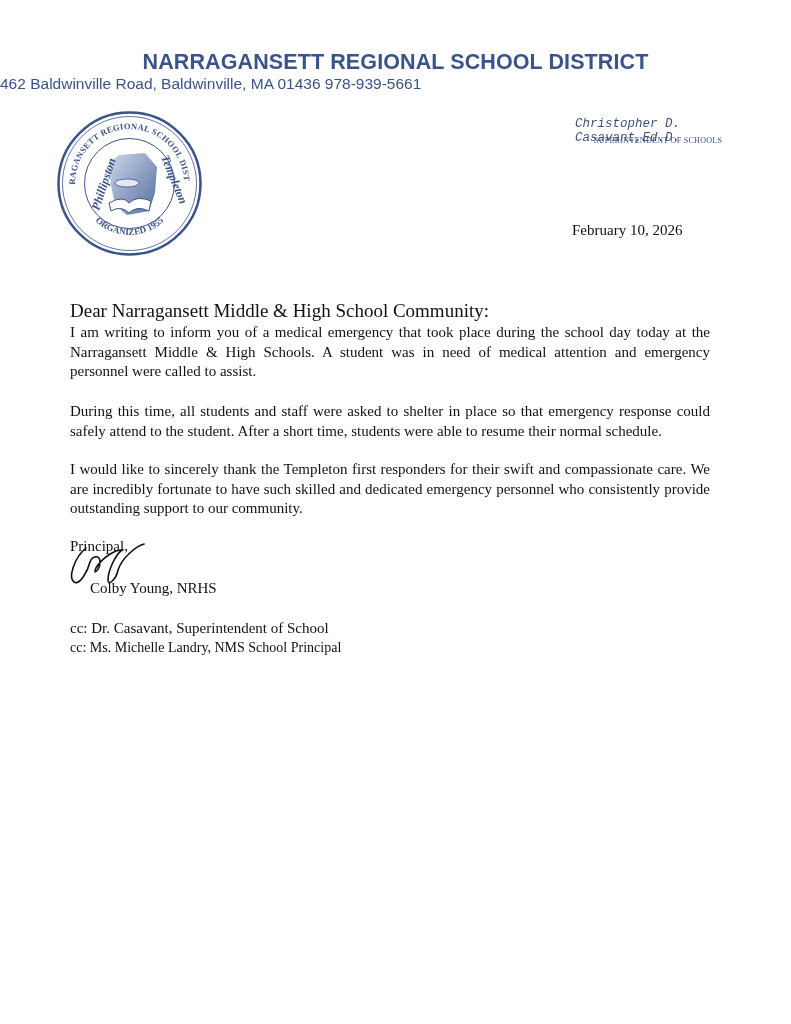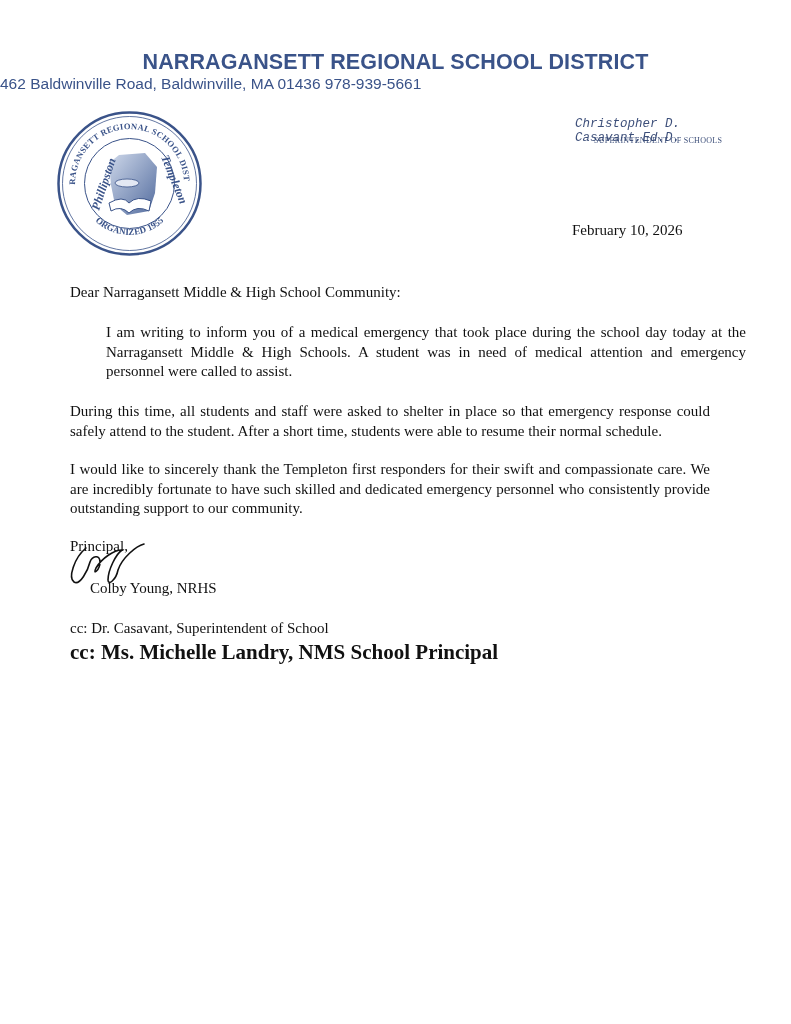--- a/index.html
+++ b/index.html
@@ -4,30 +4,30 @@
   <style>
     html, body { margin: 0; padding: 0; background: #ffffff; }
     body { width: 791px; height: 1024px; position: relative; overflow: hidden; font-family: "Liberation Serif", serif; color: #111; }
     .abs { position: absolute; }
     .district { left: 0; width: 791px; top: 50px; text-align: center; font-family: "Liberation Sans", sans-serif; font-weight: bold; font-size: 21.5px; color: #3a5389; letter-spacing: 0.1px; }
     .address { left: 0; width: 791px; top: 75px; font-family: "Liberation Sans", sans-serif; font-size: 15.5px; color: #3a5389; }
     .seal { left: 57px; top: 111px; width: 145px; height: 145px; }
     .supt-name { left: 575px; top: 117px; font-family: Liberation Mono, monospace; font-style: italic; font-size: 12.5px; color: #3d4f7a; }
     .supt-title { left: 594px; top: 136px; font-family: "Liberation Serif", serif; font-size: 8px; color: #3d4f7a; letter-spacing: 0.3px; }
     .date { left: 572px; top: 222px; font-size: 15px; }
-    .salutation { left: 70px; top: 284px; font-size: 15px; }
+    .salutation { left: 70px; top: 300px; font-size: 19px; }
     .para { left: 70px; width: 640px; font-size: 15px; line-height: 19.5px; text-align: justify; margin: 0; }
-    .p1 { top: 323px; margin-left: 36px; }
+    .p1 { top: 323px; }
     .p2 { top: 402px; }
     .p3 { top: 460px; }
     .closing { left: 70px; top: 538px; font-size: 15px; }
     .signature { left: 66px; top: 540px; width: 82px; height: 46px; }
     .signer { left: 70px; top: 580px; font-size: 15px; margin-left: 20px; }
     .cc1 { left: 70px; top: 620px; font-size: 15px; }
-    .cc2 { left: 70px; top: 640px; font-size: 21px; font-weight: bold; }
+    .cc2 { left: 70px; top: 640px; font-size: 14px; }
   </style>
 </head>
 <body>
 
 <div>
   <div class="abs district">NARRAGANSETT REGIONAL SCHOOL DISTRICT</div>
   <div class="abs address">462 Baldwinville Road, Baldwinville, MA 01436 978-939-5661</div>
 
   <svg class="abs seal" viewBox="0 0 145 145">
     <defs>

